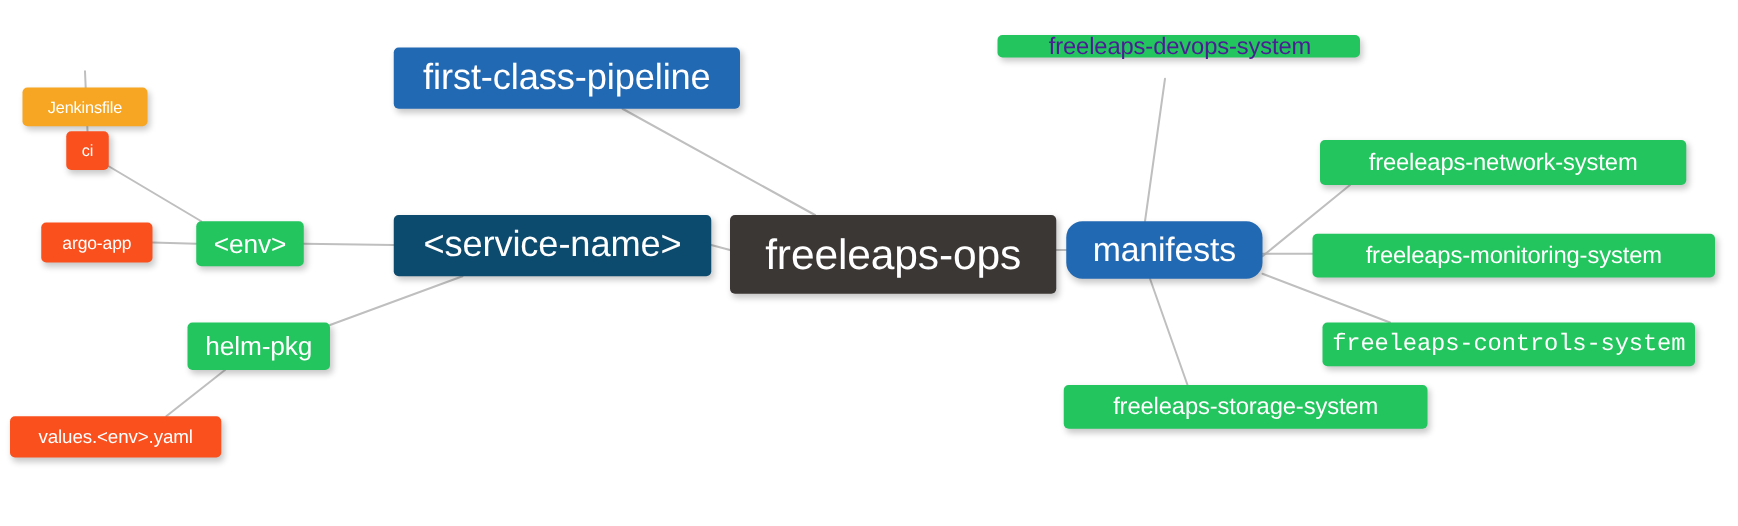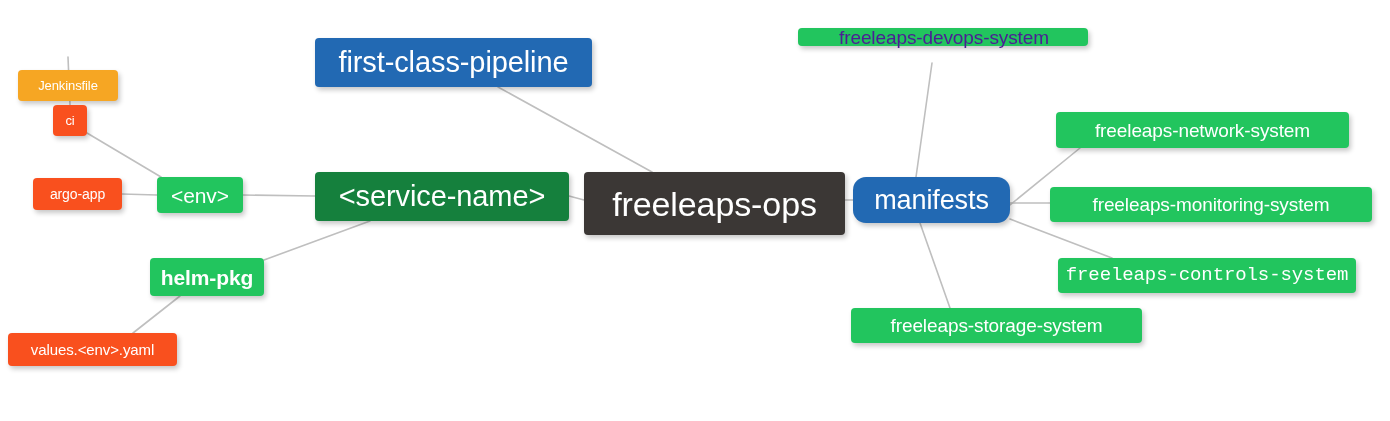--- a/index.html
+++ b/index.html
@@ -74,27 +74,27 @@
       </div>
       <div class="node" style="left: 33px; top: 178px; width: 89px; height: 32px; background: rgb(249, 80, 30); color: rgb(255, 255, 255); font-size: 14px;">
         <span class="node-label">argo-app</span>
       </div>
       <div class="node" style="left: 157px; top: 177px; width: 86px; height: 36px; background: rgb(34, 197, 94); color: rgb(255, 255, 255); font-size: 21px;">
         <span class="node-label">&lt;env&gt;</span>
       </div>
       <div class="node" style="left: 8px; top: 333px; width: 169px; height: 33px; background: rgb(249, 80, 30); color: rgb(255, 255, 255); font-size: 15px;">
         <span class="node-label">values.&lt;env&gt;.yaml</span>
       </div>
-      <div class="node" style="left: 150px; top: 258px; width: 114px; height: 38px; background: rgb(34, 197, 94); color: rgb(255, 255, 255); font-size: 21px; font-weight: bold;">
+      <div class="node" style="left: 150px; top: 258px; width: 114px; height: 38px; background: rgb(34, 197, 94); color: rgb(255, 255, 255); font-size: 21px;">
         <span class="node-label">helm-pkg</span>
       </div>
       <div class="node" style="left: 315px; top: 38px; width: 277px; height: 49px; background: rgb(34, 105, 179); color: rgb(255, 255, 255); font-size: 29px;">
         <span class="node-label">first-class-pipeline</span>
       </div>
-      <div class="node" style="left: 315px; top: 172px; width: 254px; height: 49px; background: #15803d; color: rgb(255, 255, 255); font-size: 29px;">
+      <div class="node" style="left: 315px; top: 172px; width: 254px; height: 49px; background: #0c4a6e; color: rgb(255, 255, 255); font-size: 29px;">
         <span class="node-label">&lt;service-name&gt;</span>
       </div>
       <div class="node" style="left: 584px; top: 172px; width: 261px; height: 63px; background: rgb(59, 55, 53); color: rgb(255, 255, 255); font-size: 34px;">
         <span class="node-label">freeleaps-ops</span>
       </div>
       <div class="node" style="left: 853px; top: 177px; width: 157px; height: 46px; background: rgb(34, 105, 179); color: rgb(255, 255, 255); font-size: 27px; border-radius: 13px;">
         <span class="node-label">manifests</span>
       </div>
       <div class="node" style="left: 798px; top: 28px; width: 290px; height: 18px; background: rgb(34, 197, 94); color: #4c1d95; font-size: 19px; padding-left: 12px;">
         <span class="node-label">freeleaps-devops-system</span>

